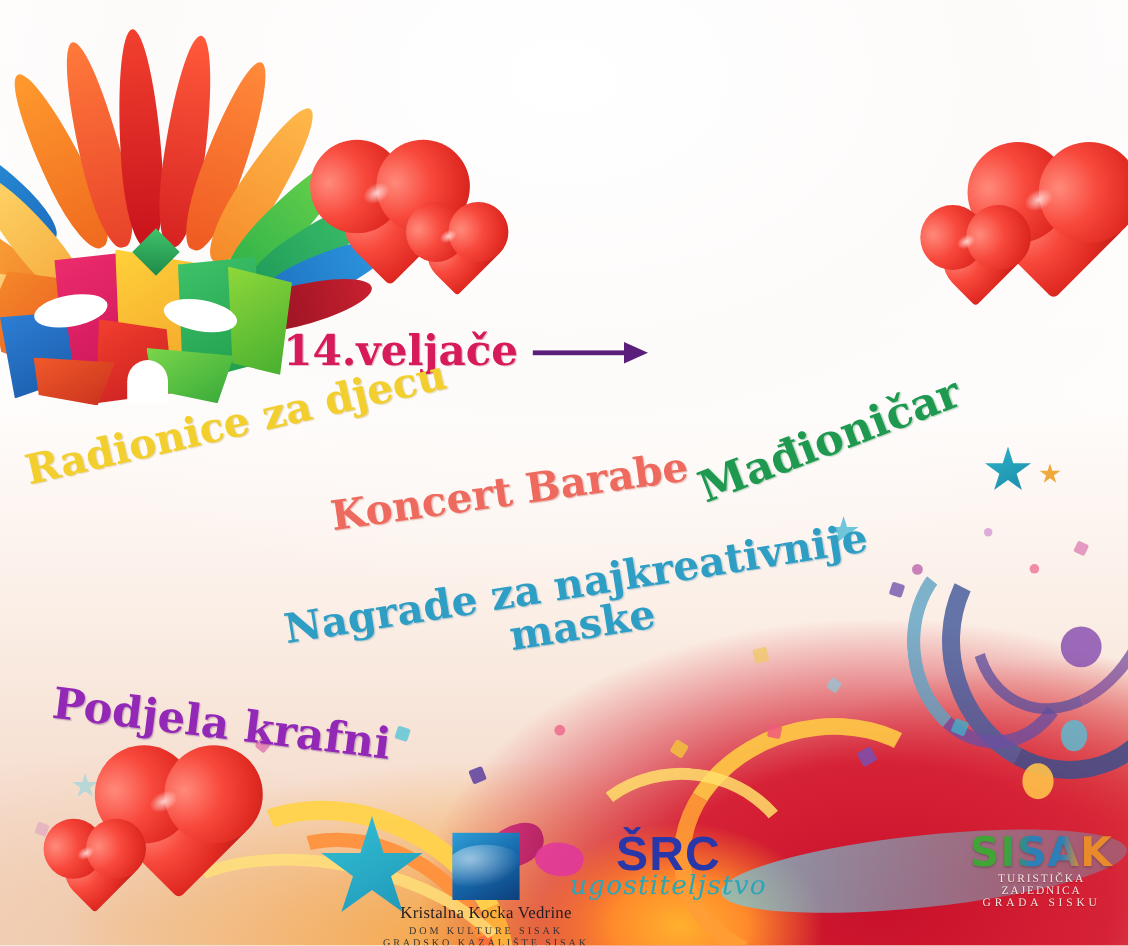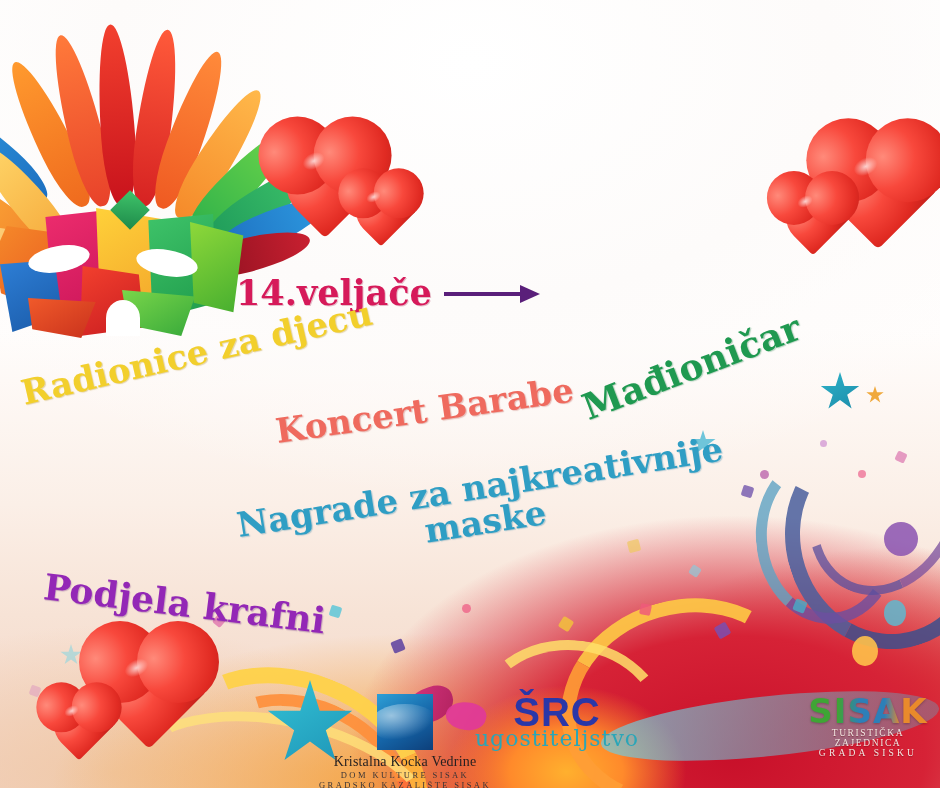--- a/index.html
+++ b/index.html
@@ -138,21 +138,21 @@
   #logo-kkv .n2,#logo-kkv .n3{
     font-family:"Liberation Serif",serif;font-size:8.5px;color:#3a3436;letter-spacing:2.4px;
   }
 
   #logo-src{left:472px;top:692px;width:170px;}
   #logo-src .main{
     font-family:Liberation Sans, sans-serif;font-weight:bold;font-size:40px;
     color:#2a37a8;letter-spacing:1px;line-height:1;
   }
   #logo-src .sub{
-    font-family:"DejaVu Serif",serif;font-size:22px;color:#2aa6b8;
+    font-family:"DejaVu Serif",serif;font-style:italic;font-size:22px;color:#2aa6b8;
     margin-top:-6px;letter-spacing:1px;
   }
 
   #logo-grad{left:646px;top:676px;width:170px;}
   #crest{position:relative;width:64px;height:78px;margin:0 auto;}
   #crest .shield{
     position:absolute;left:4px;top:12px;width:56px;height:62px;
     border-radius:6px 6px 46% 46%/6px 6px 58% 58%;overflow:hidden;
     background:linear-gradient(180deg,#1b34c9 0%,#1b34c9 46%,#1f8f3f 46%,#1f8f3f 100%);
     border:1px solid #123;

